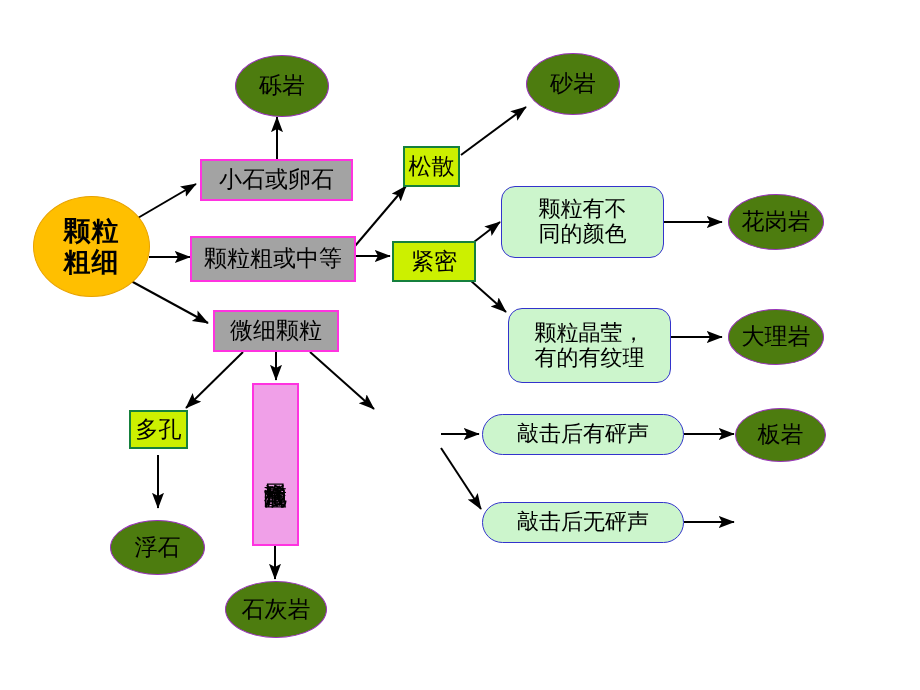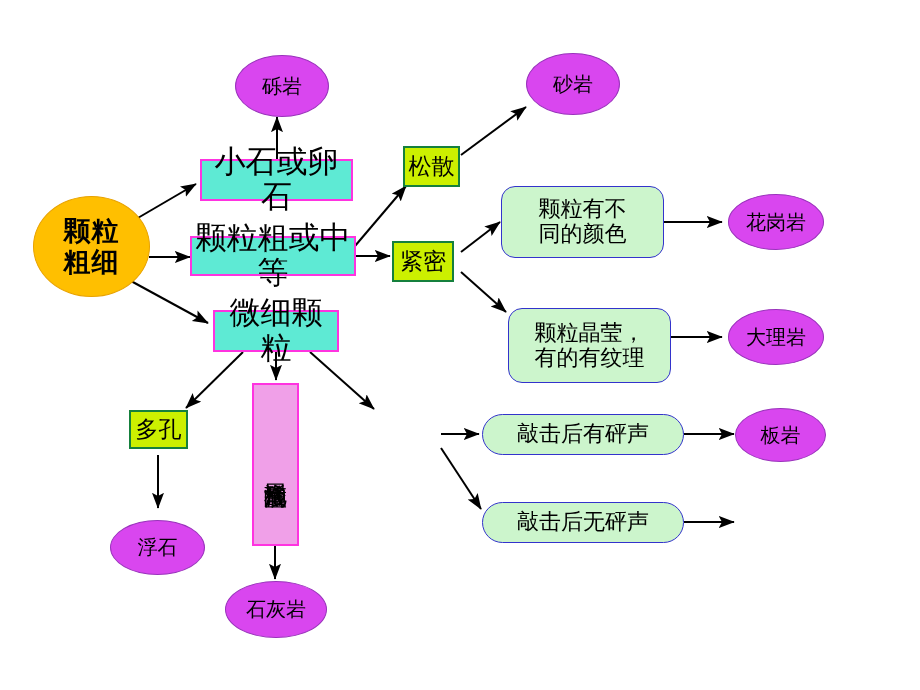--- a/index.html
+++ b/index.html
@@ -37,23 +37,23 @@
   .n-root {
     background: #FFBF00;
     border: 1.5px solid #E8A200;
     border-radius: 50%;
     font-weight: bold;
     font-size: 27px;
     letter-spacing: 1px;
   }
   
   .n-pink {
-    background: #5eead4;
+    background: #a3a3a3;
     border: 2px solid #FF33E0;
-    font-size: 31px;
+    font-size: 23px;
   }
   
   .n-pink-vert {
     background: #F0A0E8;
     border: 2px solid #FF33E0;
     font-size: 23px;
     writing-mode: vertical-rl;
     text-orientation: upright;
     line-height: 1.0;
     letter-spacing: 0px;
@@ -68,24 +68,24 @@
   
   .n-mint {
     background: #CCF5CC;
     border: 1.5px solid #3333CC;
     border-radius: 14px;
     font-size: 22px;
   }
   .n-mint.pill { border-radius: 22px; }
   
   .n-purple {
-    background: #d946ef;
+    background: #4d7c0f;
     border: 1.5px solid #9933BB;
     border-radius: 50%;
-    font-size: 20px;
+    font-size: 23px;
   }
 </style>
 </head>
 <body>
 
 <div id="canvas">
 
   <svg id="edges" viewBox="0 0 920 690" width="920" height="690" xmlns="http://www.w3.org/2000/svg">
     <defs>
       <marker id="ah" markerWidth="9" markerHeight="9" refX="7.6" refY="3" orient="auto" markerUnits="strokeWidth">
@@ -134,27 +134,27 @@
 
       <line x1="684" y1="522" x2="734" y2="522"></line>
     </g>
   </svg>
 
   <div class="node n-root" style="left:33px; top:196px; width:117px; height:101px;">颗粒
 粗细</div>
 
   <div class="node n-pink" style="left:200px; top:159px; width:153px; height:42px;">小石或卵石</div>
 
-  <div class="node n-pink" style="left:190px; top:236px; width:166px; height:40px;">颗粒粗或中等</div>
+  <div class="node n-pink" style="left:190px; top:236px; width:166px; height:46px;">颗粒粗或中等</div>
 
   <div class="node n-pink" style="left:213px; top:310px; width:126px; height:42px;text-align:center;">微细颗粒</div>
 
   <div class="node n-lime" style="left:403px; top:146px; width:57px; height:41px;">松散</div>
 
-  <div class="node n-lime" style="left:392px; top:241px; width:62px; height:41px;">紧密</div>
+  <div class="node n-lime" style="left:392px; top:241px; width:84px; height:41px;">紧密</div>
 
   <div class="node n-lime" style="left:129px; top:410px; width:59px; height:39px;">多孔</div>
 
   <div class="node n-pink-vert" style="left:252px; top:383px; width:47px; height:163px;">滴稀盐酸冒泡</div>
 
 
   <div class="node n-mint" style="left:501px; top:186px; width:163px; height:72px;">颗粒有不
 同的颜色</div>
 
   <div class="node n-mint" style="left:508px; top:308px; width:163px; height:75px;">颗粒晶莹，

